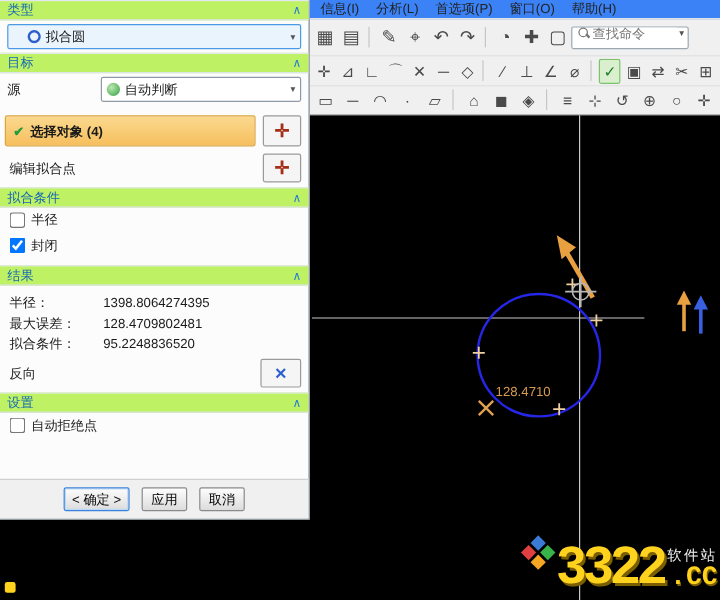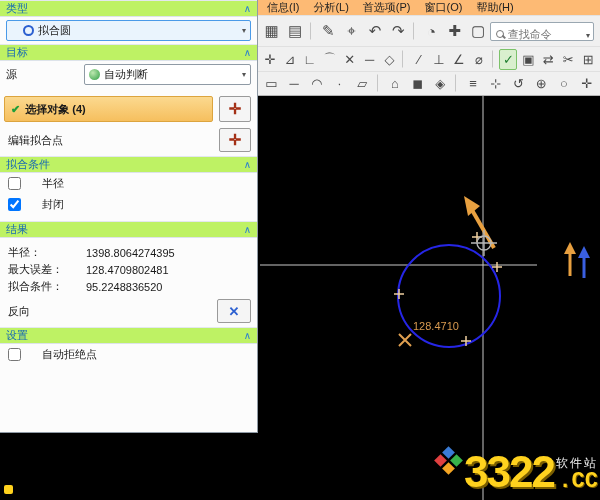--- a/index.html
+++ b/index.html
@@ -3,32 +3,32 @@
 <meta charset="utf-8">
 <style>
   * { margin:0; padding:0; box-sizing:border-box; }
   html,body { width:600px; height:500px; overflow:hidden; background:#000; font-family:"Liberation Sans", sans-serif; }
 
   
   #viewport-svg { position:absolute; left:0; top:0; z-index:0; }
 
   
   .topbar { position:absolute; left:258px; right:0; top:0; height:96px; background:#f0f0f0; z-index:1; border-bottom:1px solid #b5b5b5; }
-  .menubar { height:16px; background:#fdba74; display:flex; align-items:center; padding-left:2px; font-size:11px; color:#222; border-bottom:1px solid #e2e2e2; }
+  .menubar { height:16px; background:#3b82f6; display:flex; align-items:center; padding-left:2px; font-size:11px; color:#222; border-bottom:1px solid #e2e2e2; }
   .menu-item { padding:0 7px; cursor:default; white-space:nowrap; }
   .tb-row { display:flex; align-items:center; padding:1px 2px; }
   .tb-row1 { height:30px; }
   .tb-row2 { height:25px; border-top:1px solid #e0e0e0; }
   .tb-row3 { height:23px; border-top:1px solid #e0e0e0; }
   .tb-icons { display:flex; align-items:center; flex-wrap:nowrap; overflow:hidden; }
   .tb-icon { display:inline-flex; align-items:center; justify-content:center; width:21px; height:21px; margin:0 1px; font-size:13px; color:#4a4a4a; border:1px solid transparent; border-radius:2px; }
   .tb-row1 .tb-icon { width:25px; height:24px; font-size:15px; }
   .tb-icon.active { background:#d9efce; border-color:#7cc26a; color:#1e7d2f; }
   .tb-icon.sep { width:4px; height:18px; border-left:1px solid #c6c6c6; border-radius:0; margin:0 3px; }
-  .search-box { margin-left:auto; margin-right:4px; display:flex; align-items:flex-end; height:19px; background:#fff; border:1px solid #9aa7b1; border-radius:2px; padding:0 3px; width:118px; }
+  .search-box { margin-left:auto; margin-right:24px; display:flex; align-items:flex-start; height:19px; background:#fff; border:1px solid #9aa7b1; border-radius:2px; padding:0 3px; width:118px; }
   .search-box input { border:none; outline:none; flex:1; width:70px; font-size:11px; color:#444; font-family:"Liberation Sans", sans-serif; }
   .mag { position:relative; width:10px; height:10px; margin:0 2px; }
   .mag::before { content:""; position:absolute; left:0; top:0; width:6px; height:6px; border:1.5px solid #777; border-radius:50%; }
   .mag::after { content:""; position:absolute; left:6px; top:6px; width:4px; height:1.5px; background:#777; transform:rotate(45deg); }
   .caret { font-size:8px; color:#555; margin-left:2px; }
 
   
   .dialog { position:absolute; left:0; top:0; width:258px; height:433px; background:#fcfcfc; border-right:1px solid #8f9aa5; border-bottom:1px solid #8f9aa5; z-index:2; font-size:11px; color:#1a1a1a; }
   .sec-header { display:flex; align-items:center; justify-content:space-between; height:17px; padding:0 6px; background:#bef264; border-top:1px solid #e3e8ee; border-bottom:1px solid #dde3ea; color:#1668b4; }
   .sec-header .chev { color:#2a7fd0; font-size:10px; }
@@ -39,21 +39,21 @@
   .ico-fitcircle { width:11px; height:11px; border:2px solid #2b5fd0; border-radius:50%; display:inline-block; }
   .ico-inferred { width:11px; height:11px; border-radius:50%; background:radial-gradient(circle at 35% 35%, #bde8b0, #2f9e44); display:inline-block; }
   .src-row .src-label { width:78px; }
   .sel-row { display:flex; align-items:center; padding:2px 6px 4px 4px; }
   .sel-bar { display:flex; align-items:center; height:26px; flex:1; background:linear-gradient(#fbd98f,#f6bf5e); border:1px solid #dca43e; border-radius:2px; padding:0 6px; font-weight:bold; }
   .sel-bar .chk { color:#1f9e3a; margin-right:5px; font-weight:bold; }
   .target-btn { width:32px; height:26px; margin-left:6px; background:#f5f5f5; border:1px solid #9a9a9a; border-radius:2px; display:flex; align-items:center; justify-content:center; color:#a33016; font-size:15px; font-weight:bold; }
   .edit-row { display:flex; align-items:center; padding:2px 6px 4px 8px; }
   .edit-row .lbl { flex:1; }
   .edit-row .target-btn { height:24px; }
-  .chk-row { display:flex; align-items:center; padding:3px 8px; gap:21px; }
+  .chk-row { display:flex; align-items:center; padding:3px 8px; gap:5px; }
   .res-row { display:flex; align-items:center; padding:1px 8px; height:17px; }
   .res-row .rl { width:78px; }
   .rev-row { display:flex; align-items:center; padding:4px 6px 4px 8px; }
   .rev-row .lbl { flex:1; }
   .rev-btn { width:34px; height:24px; background:#f5f5f5; border:1px solid #9a9a9a; border-radius:2px; display:flex; align-items:center; justify-content:center; color:#2b5fd0; font-size:13px; font-weight:bold; }
   .btn-strip { position:absolute; left:0; bottom:0; width:100%; height:33px; background:#f0f0f0; border-top:1px solid #d0d0d0; display:flex; align-items:center; justify-content:center; gap:10px; }
   .dlg-btn { min-width:38px; height:20px; padding:0 6px; font-size:11px; background:linear-gradient(#fdfdfd,#dcdcdc); border:1px solid #8a8a8a; border-radius:2px; font-family:"Liberation Sans", sans-serif; }
   .dlg-btn.primary { border:1px solid #3b84d9; box-shadow:0 0 0 1px #bcd8f5 inset; }
   .spacer6 { height:6px; }
 
@@ -271,20 +271,25 @@
 
   <div class="sec-header">
     <span>设置</span>
     <span class="chev">∧</span>
   </div>
   <div class="chk-row">
     <input type="checkbox" style="">
     <span>自动拒绝点</span>
   </div>
 
+  <div class="btn-strip">
+    <button class="dlg-btn primary">&lt; 确定 &gt;</button>
+    <button class="dlg-btn">应用</button>
+    <button class="dlg-btn">取消</button>
+  </div>
 </div>
 
 <div class="watermark">
   <div class="wm-logo">
     <span class="d1"></span>
       <span class="d2"></span>
       <span class="d3"></span>
       <span class="d4"></span>
   </div>
   <span class="wm-num">3322</span>

